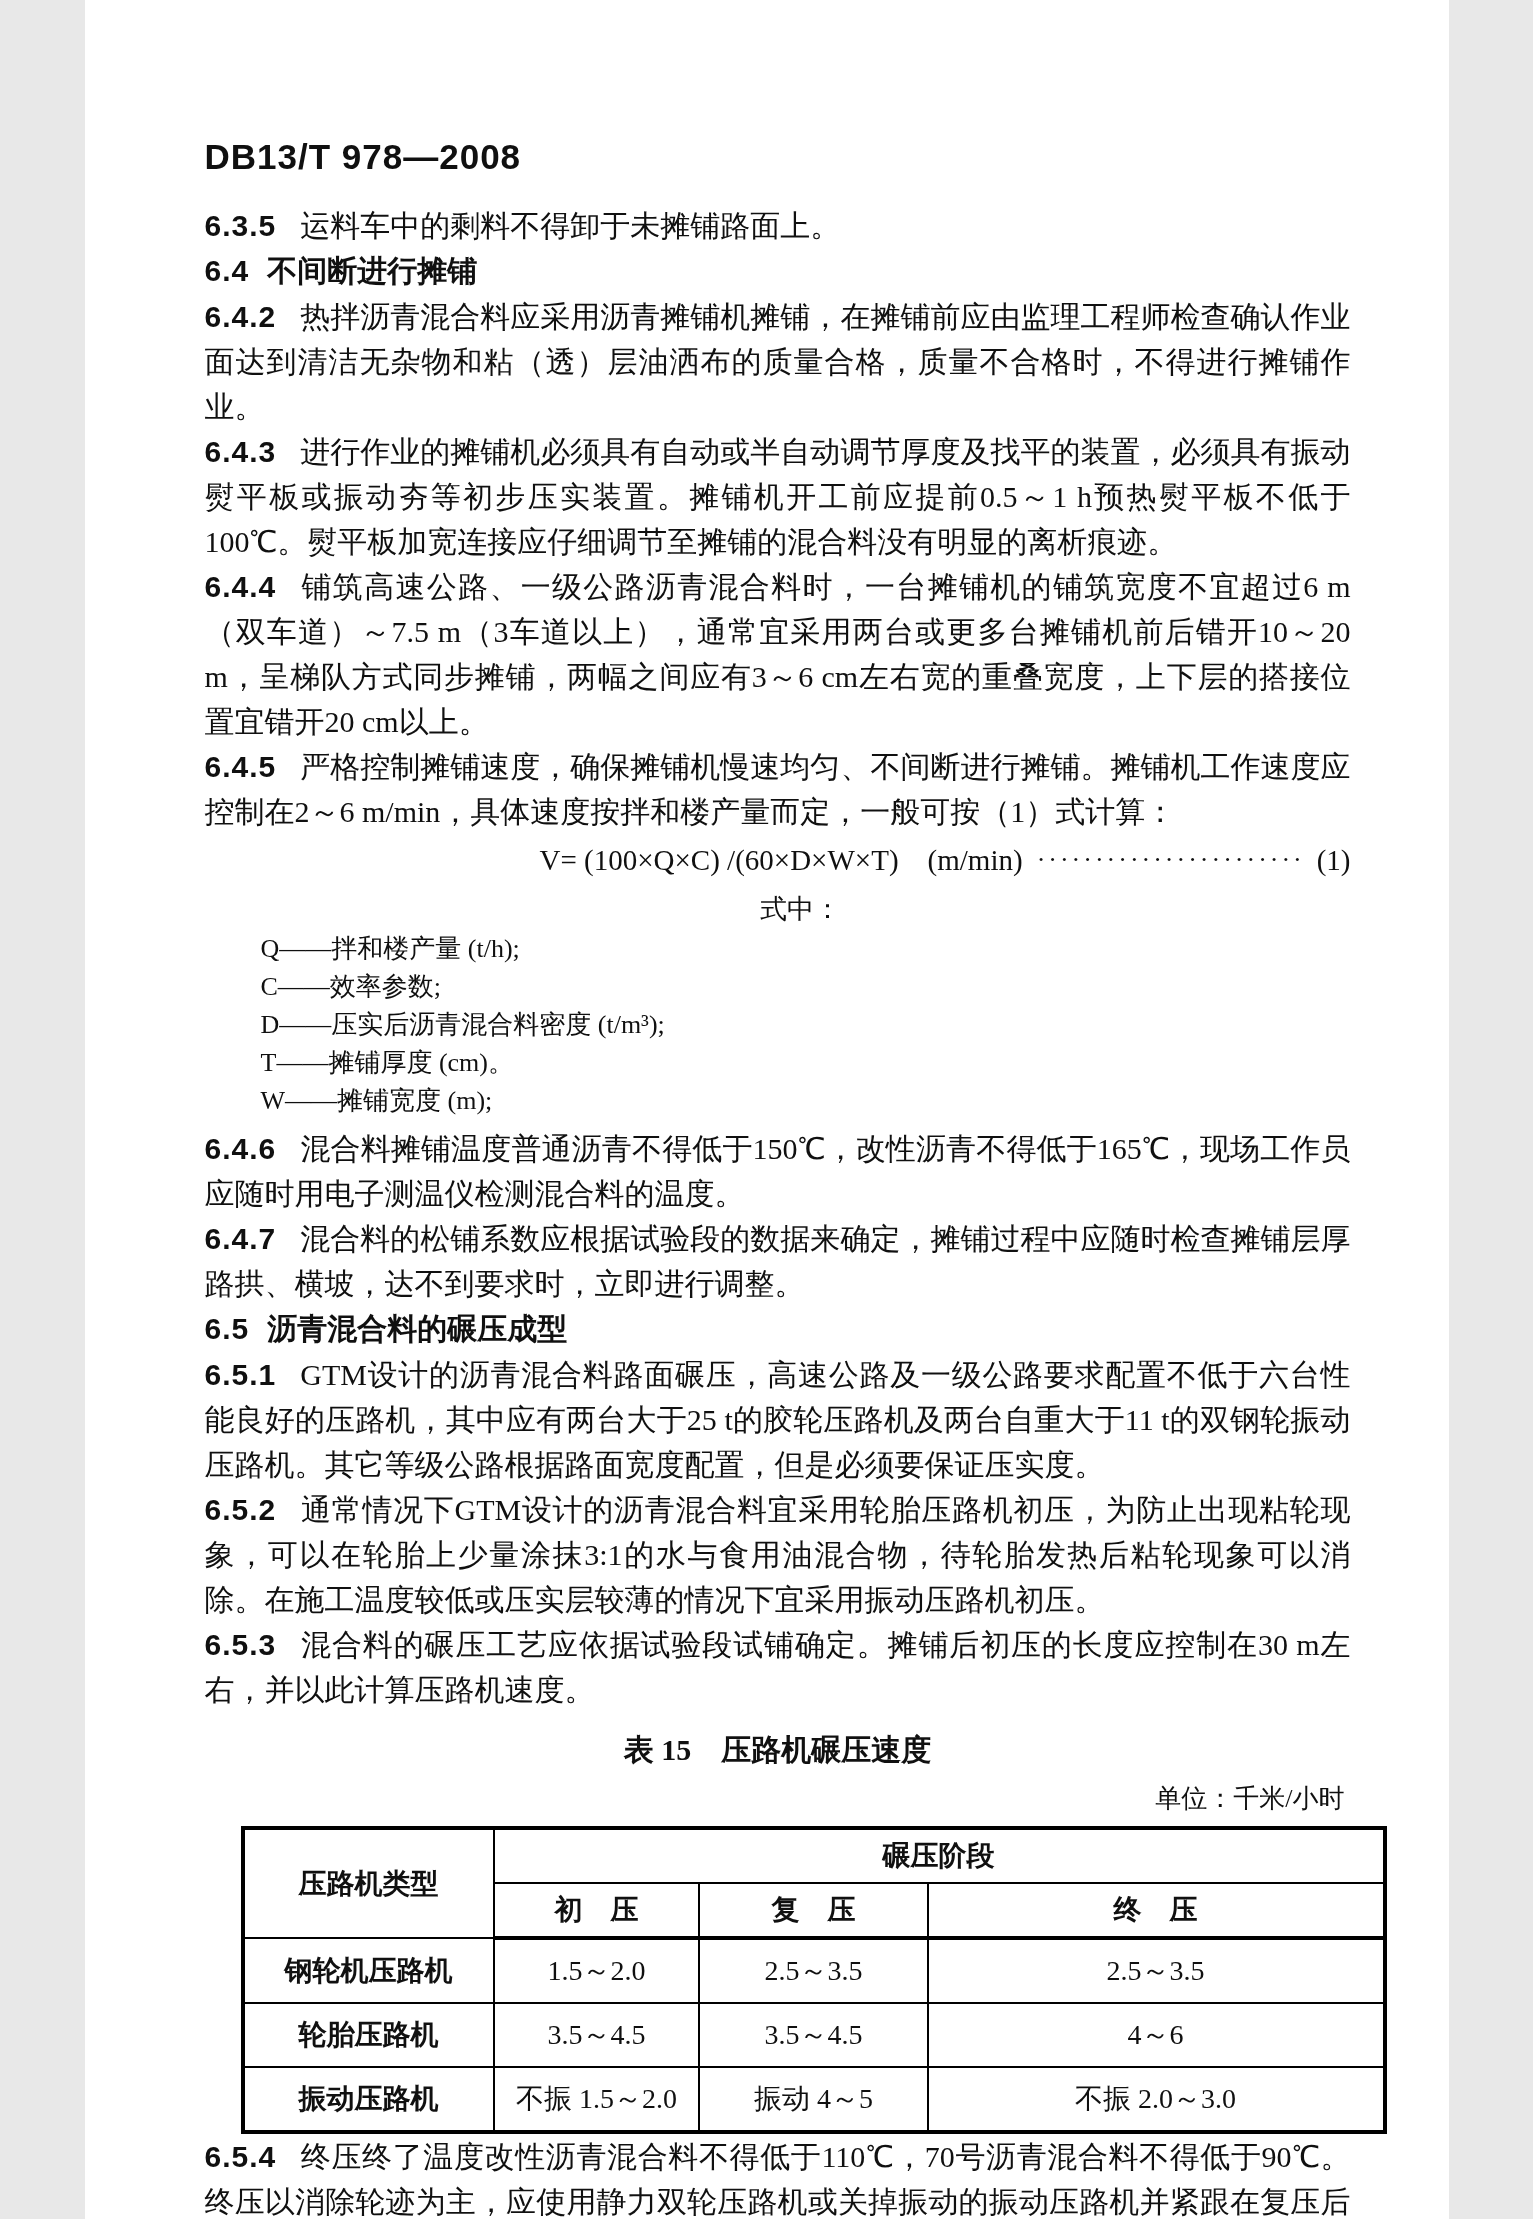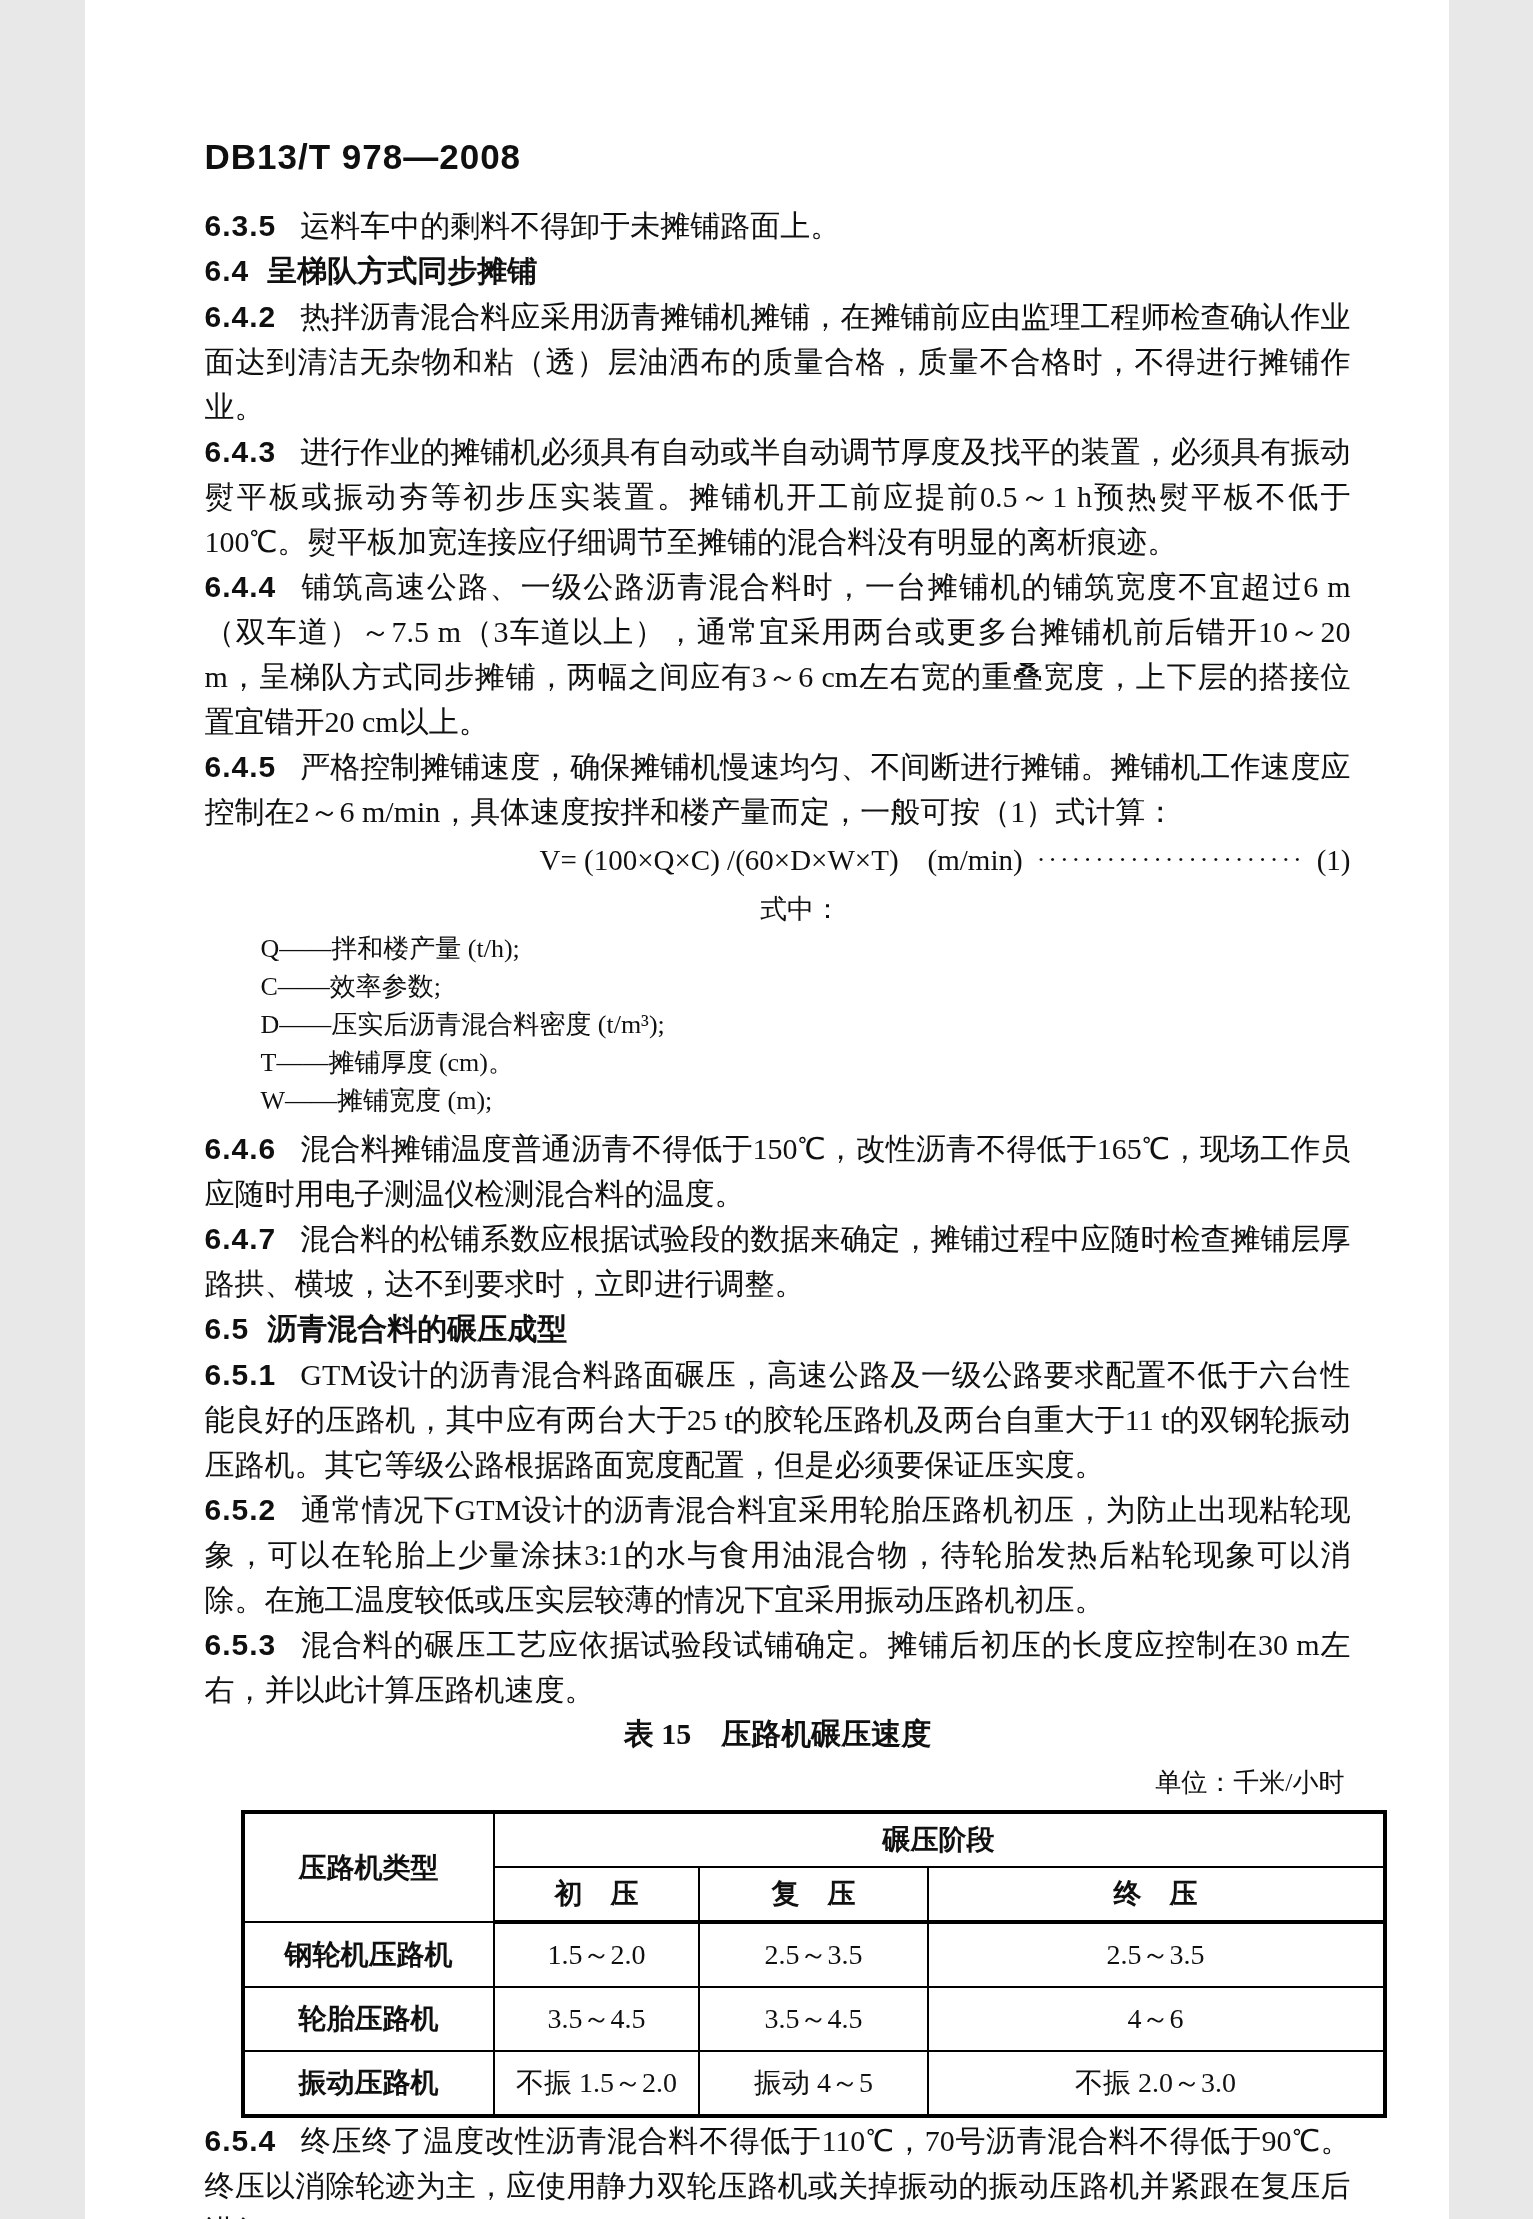--- a/index.html
+++ b/index.html
@@ -68,20 +68,21 @@
     font-size: 26px;
     line-height: 38px;
     padding-left: 56px;
   }
   .def-list { margin-bottom: 6px; }
   .table-title {
     text-align: center;
     font-weight: 700;
     font-size: 30px;
     line-height: 44px;
+    margin-top: 16px;
   }
   .unit-note {
     text-align: right;
     font-size: 26px;
     line-height: 38px;
     margin: 8px 6px 8px 0;
   }
   table.speed-table {
     width: 100%;
     border-collapse: collapse;
@@ -104,21 +105,21 @@
 </style>
 </head>
 <body>
 
 <div class="page">
 
   <div class="doc-header">DB13/T 978—2008</div>
 
   <p class="clause"><span class="cnum">6.3.5</span><span>运料车中的剩料不得卸于未摊铺路面上。</span></p>
 
-  <p class="sec-heading"><span class="cnum">6.4</span><span>呈梯队方式同步摊铺</span></p>
+  <p class="sec-heading"><span class="cnum">6.4</span><span>不间断进行摊铺</span></p>
 
 
   <p class="clause"><span class="cnum">6.4.2</span><span>热拌沥青混合料应采用沥青摊铺机摊铺，在摊铺前应由监理工程师检查确认作业面达到清洁无杂物和粘（透）层油洒布的质量合格，质量不合格时，不得进行摊铺作业。</span></p>
 
   <p class="clause"><span class="cnum">6.4.3</span><span>进行作业的摊铺机必须具有自动或半自动调节厚度及找平的装置，必须具有振动熨平板或振动夯等初步压实装置。摊铺机开工前应提前0.5～1 h预热熨平板不低于100℃。熨平板加宽连接应仔细调节至摊铺的混合料没有明显的离析痕迹。</span></p>
 
   <p class="clause"><span class="cnum">6.4.4</span><span>铺筑高速公路、一级公路沥青混合料时，一台摊铺机的铺筑宽度不宜超过6 m（双车道）～7.5 m（3车道以上），通常宜采用两台或更多台摊铺机前后错开10～20 m，呈梯队方式同步摊铺，两幅之间应有3～6 cm左右宽的重叠宽度，上下层的搭接位置宜错开20 cm以上。</span></p>
 
   <p class="clause"><span class="cnum">6.4.5</span><span>严格控制摊铺速度，确保摊铺机慢速均匀、不间断进行摊铺。摊铺机工作速度应控制在2～6 m/min，具体速度按拌和楼产量而定，一般可按（1）式计算：</span></p>
 

